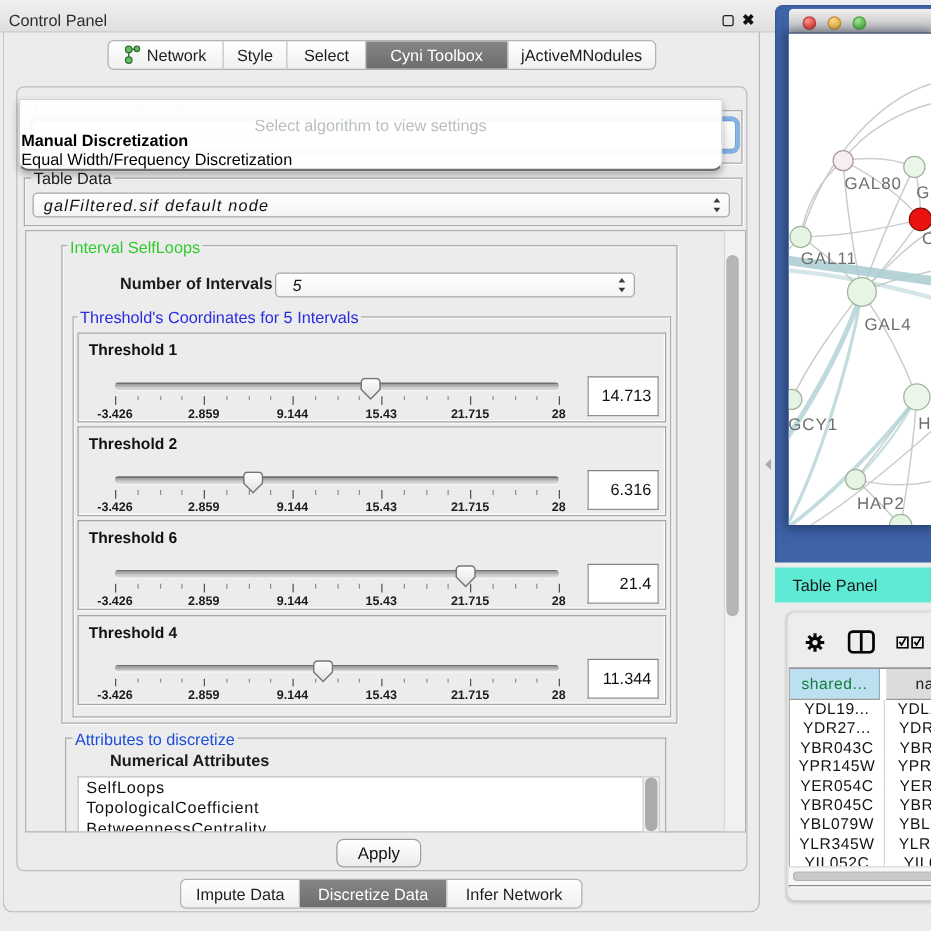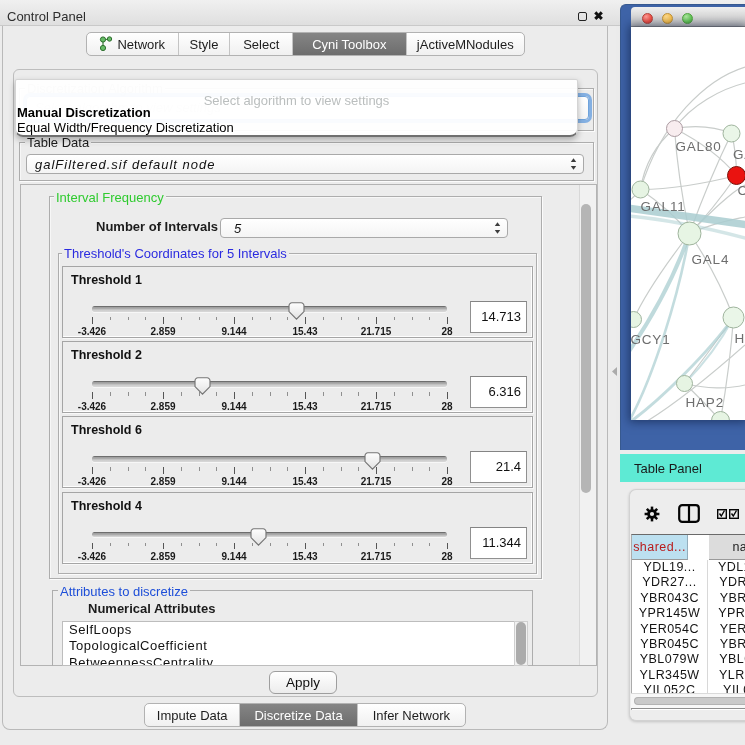--- a/index.html
+++ b/index.html
@@ -118,21 +118,21 @@
         <path d="M3.5 12.2 L6.2 8.6 H0.8 Z" fill="#3c3c3c"></path>
       </svg>
   </div>
 
   <div class="abs" style="left:20px; top:184px; width:577px; height:482px; border:1px solid #B3B3B3; background:#ECECEC;"></div>
 
   <div class="abs sbtrack" style="left:579px; top:185px; width:17px; height:480px; border-left:1px solid #D8D8D8;"></div>
   <div class="abs sbthumb" style="left:581px; top:204px; width:10px; height:289px;"></div>
 
   <div class="group abs" style="left:49px; top:196px; width:493px; height:383px;"></div>
-  <div class="glabel abs" style="left:54px; top:190px; color:#2FCB2F;">Interval Frequency</div>
+  <div class="glabel abs" style="left:54px; top:190px; color:#2FCB2F;">Interval SelfLoops</div>
 
   <div class="abs txt13 bold" style="left:96px; top:219px;">Number of Intervals</div>
   <div class="combo abs" style="left:220px; top:218px; width:288px; height:20px;">
     <span class="ctext" style="top:2px; left:13px;">5</span>
     <svg class="stepper" viewBox="0 0 7 13">
         <path d="M3.5 0.8 L6.2 4.4 H0.8 Z" fill="#3c3c3c"></path>
         <path d="M3.5 12.2 L6.2 8.6 H0.8 Z" fill="#3c3c3c"></path>
       </svg>
   </div>
 
@@ -421,21 +421,21 @@
     <rect x="1.2" y="1.2" width="19.6" height="16.6" rx="3" fill="none" stroke="#050505" stroke-width="2.2"></rect>
     <line x1="11" y1="2" x2="11" y2="17" stroke="#050505" stroke-width="2.2"></line>
   </svg>
   <svg class="abs" style="left:717px; top:509px;" width="23" height="10" viewBox="0 0 23 10">
     <rect x="0.7" y="0.7" width="8.6" height="8.6" fill="none" stroke="#050505" stroke-width="1.4"></rect>
     <path d="M2.5 4.5 L4.3 7 L7.5 1.5" fill="none" stroke="#050505" stroke-width="1.4"></path>
     <rect x="12.7" y="0.7" width="8.6" height="8.6" fill="none" stroke="#050505" stroke-width="1.4"></rect>
     <path d="M14.5 4.5 L16.3 7 L19.5 1.5" fill="none" stroke="#050505" stroke-width="1.4"></path>
   </svg>
   <div id="tablewrap" class="abs" style="left:631px; top:534px; width:114px; height:176px; overflow:hidden; border-top:1px solid #6A6A6A; border-left:1px solid #ABABAB; background:#fff;">
-    <div style="position:absolute; left:0; top:0; width:56px; height:25px; background:#BCE0F0; border-right:1px solid #93ADBC; border-bottom:1px solid #9a9a9a; font-size:12.5px; color:#b91c1c; text-align:center; line-height:24px;">shared...</div>
+    <div style="position:absolute; left:0; top:0; width:72px; height:25px; background:#BCE0F0; border-right:1px solid #93ADBC; border-bottom:1px solid #9a9a9a; font-size:12.5px; color:#15803d; text-align:center; line-height:24px;">shared...</div>
     <div style="position:absolute; left:77px; top:0; width:80px; height:25px; background:#DCDCDC; border-bottom:1px solid #9a9a9a; font-size:12.5px; color:#222; text-align:center; line-height:24px;">name</div>
     <div style="position:absolute; left:0; top:25.0px; width:76px; height:15.4px; border-right:1px solid #D8D8D8; font-size:12.5px; color:#141414; text-align:center; line-height:15.4px;">YDL19...</div>
     <div style="position:absolute; left:77px; width:80px; top:25.0px; width:78px; height:15.4px; font-size:12.5px; color:#141414; text-align:center; line-height:15.4px;">YDL194W</div>
     <div style="position:absolute; left:0; top:40.4px; width:76px; height:15.4px; border-right:1px solid #D8D8D8; font-size:12.5px; color:#141414; text-align:center; line-height:15.4px;">YDR27...</div>
     <div style="position:absolute; left:77px; top:40.4px; width:80px; height:15.4px; font-size:12.5px; color:#141414; text-align:center; line-height:15.4px;">YDR277C</div>
     <div style="position:absolute; left:0; top:55.8px; width:76px; height:15.4px; border-right:1px solid #D8D8D8; font-size:12.5px; color:#141414; text-align:center; line-height:15.4px;">YBR043C</div>
     <div style="position:absolute; left:77px; top:55.8px; width:80px; height:15.4px; font-size:12.5px; color:#141414; text-align:center; line-height:15.4px;">YBR043C</div>
     <div style="position:absolute; left:0; top:71.2px; width:76px; height:15.4px; border-right:1px solid #D8D8D8; font-size:12.5px; color:#141414; text-align:center; line-height:15.4px;">YPR145W</div>
     <div style="position:absolute; left:77px; top:71.2px; width:80px; height:15.4px; font-size:12.5px; color:#141414; text-align:center; line-height:15.4px;">YPR145W</div>
     <div style="position:absolute; left:0; top:86.6px; width:76px; height:15.4px; border-right:1px solid #D8D8D8; font-size:12.5px; color:#141414; text-align:center; line-height:15.4px;">YER054C</div>

